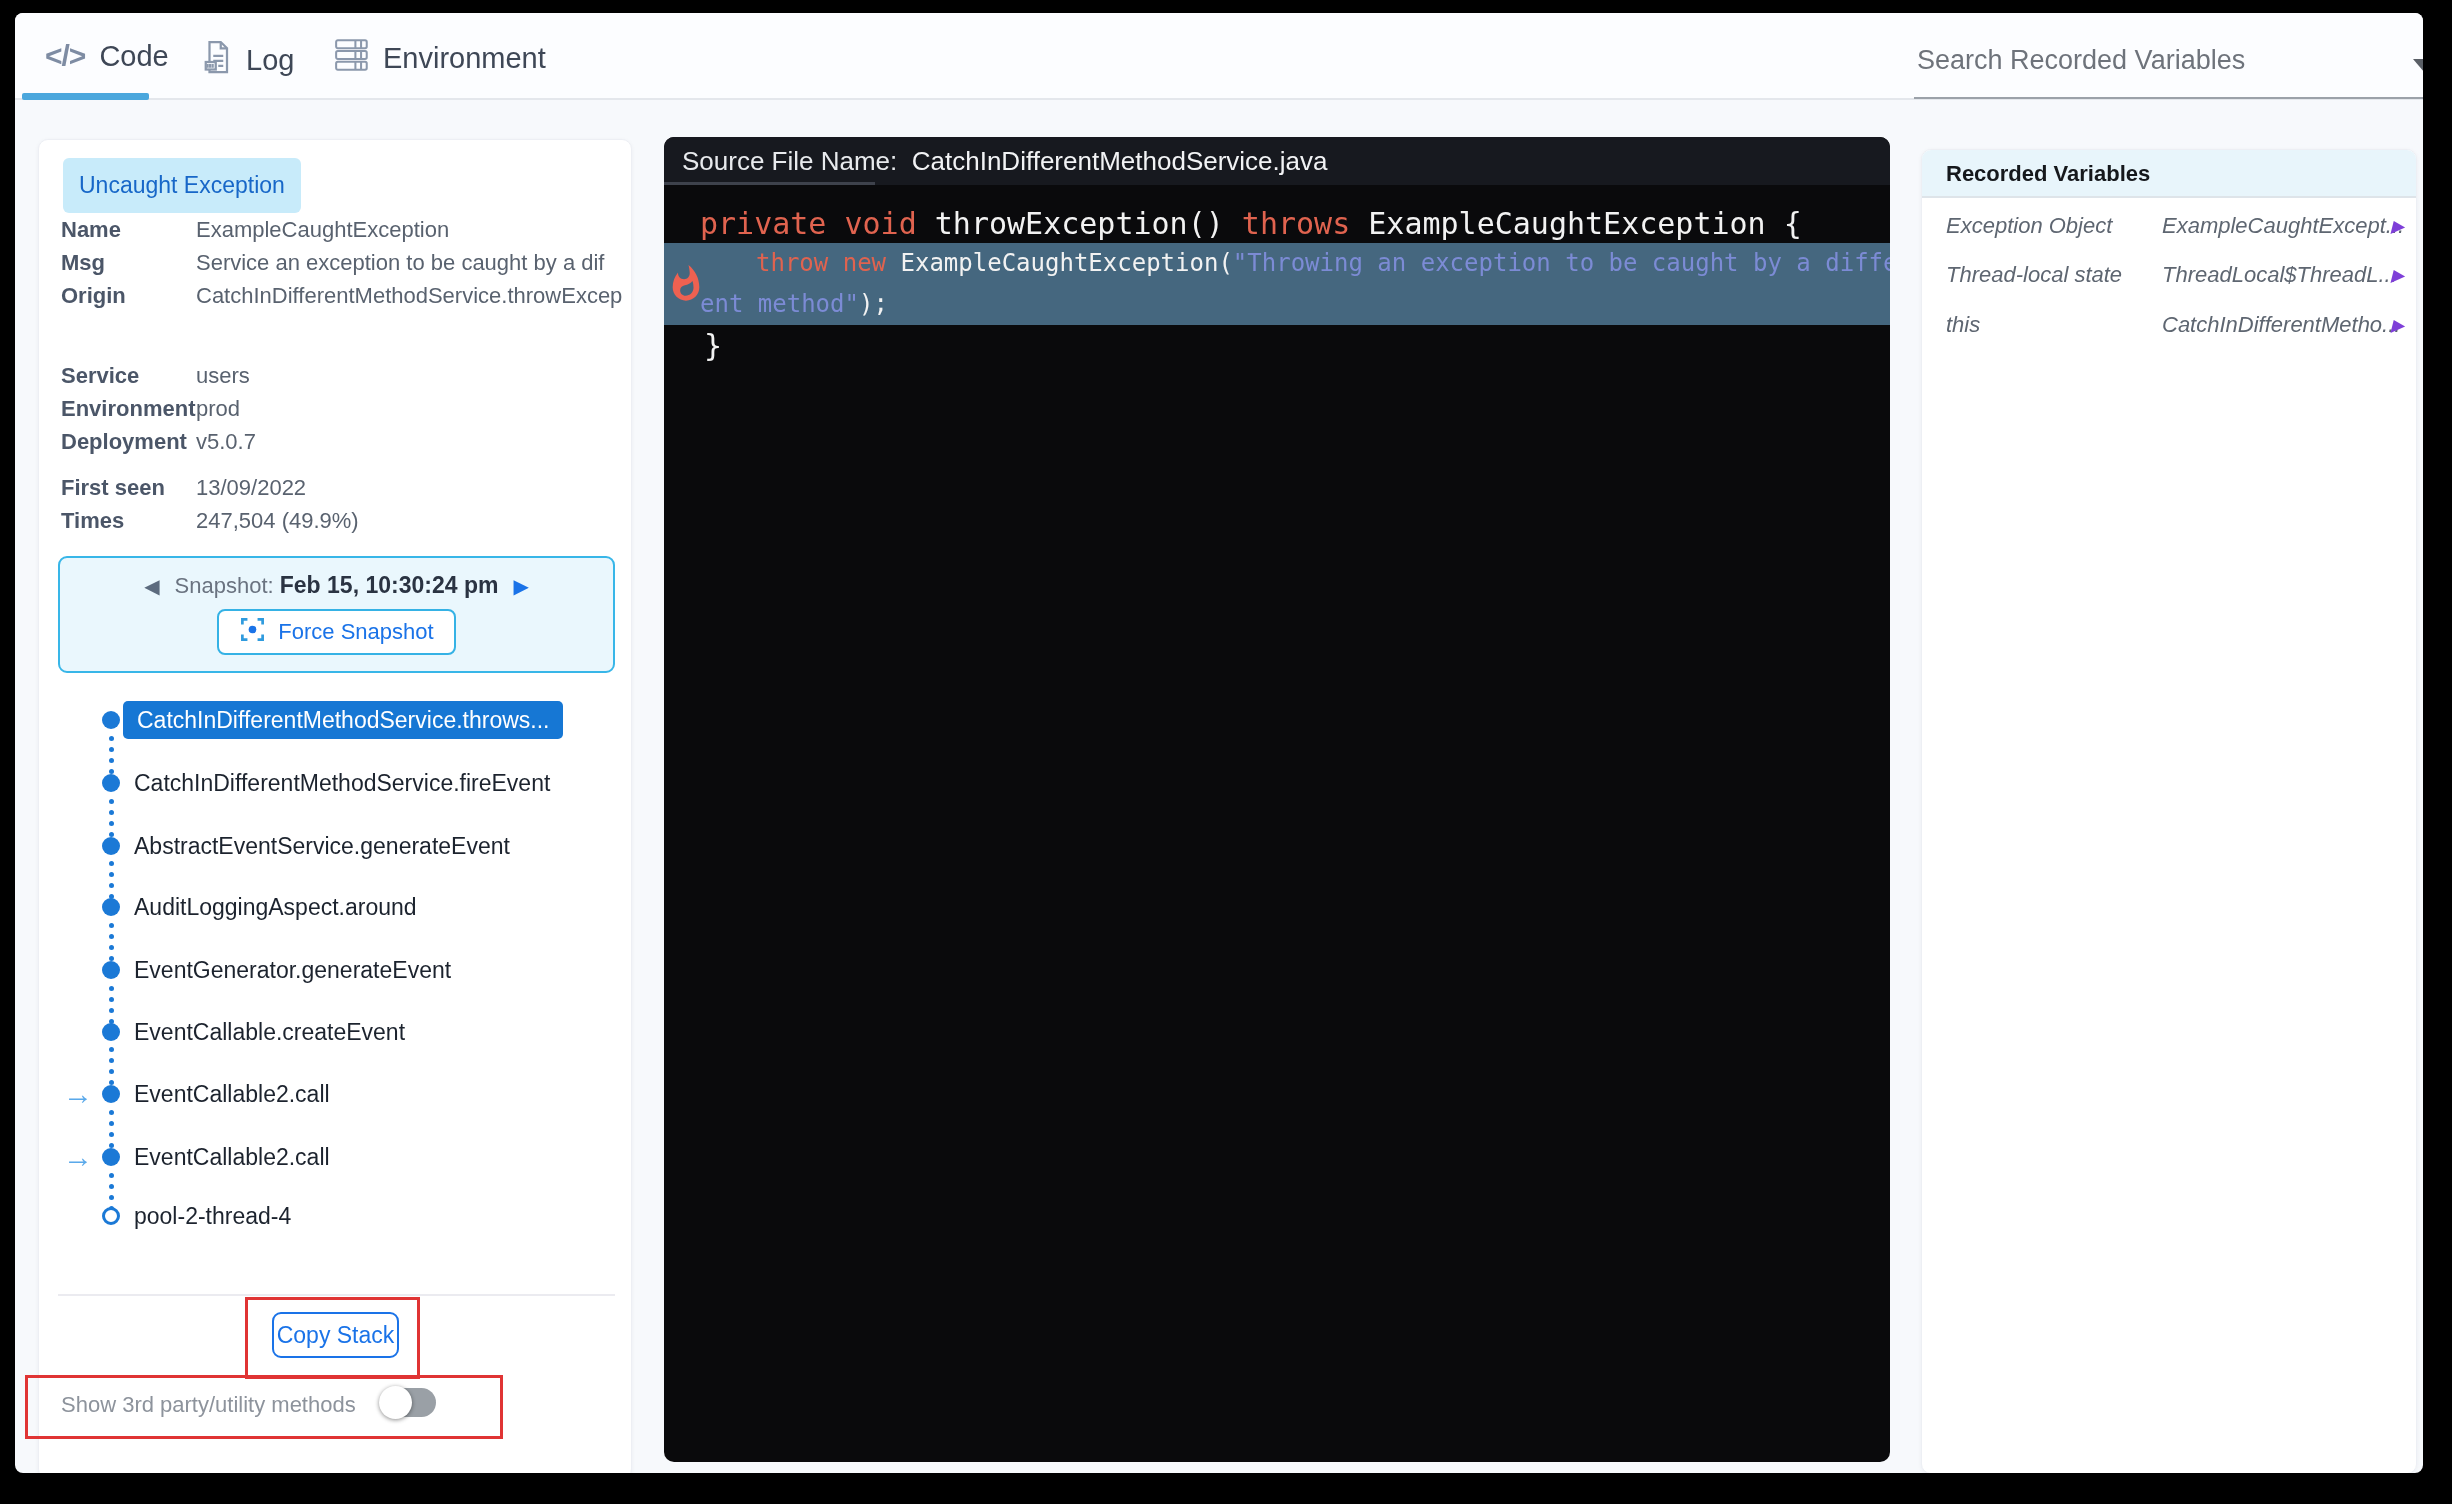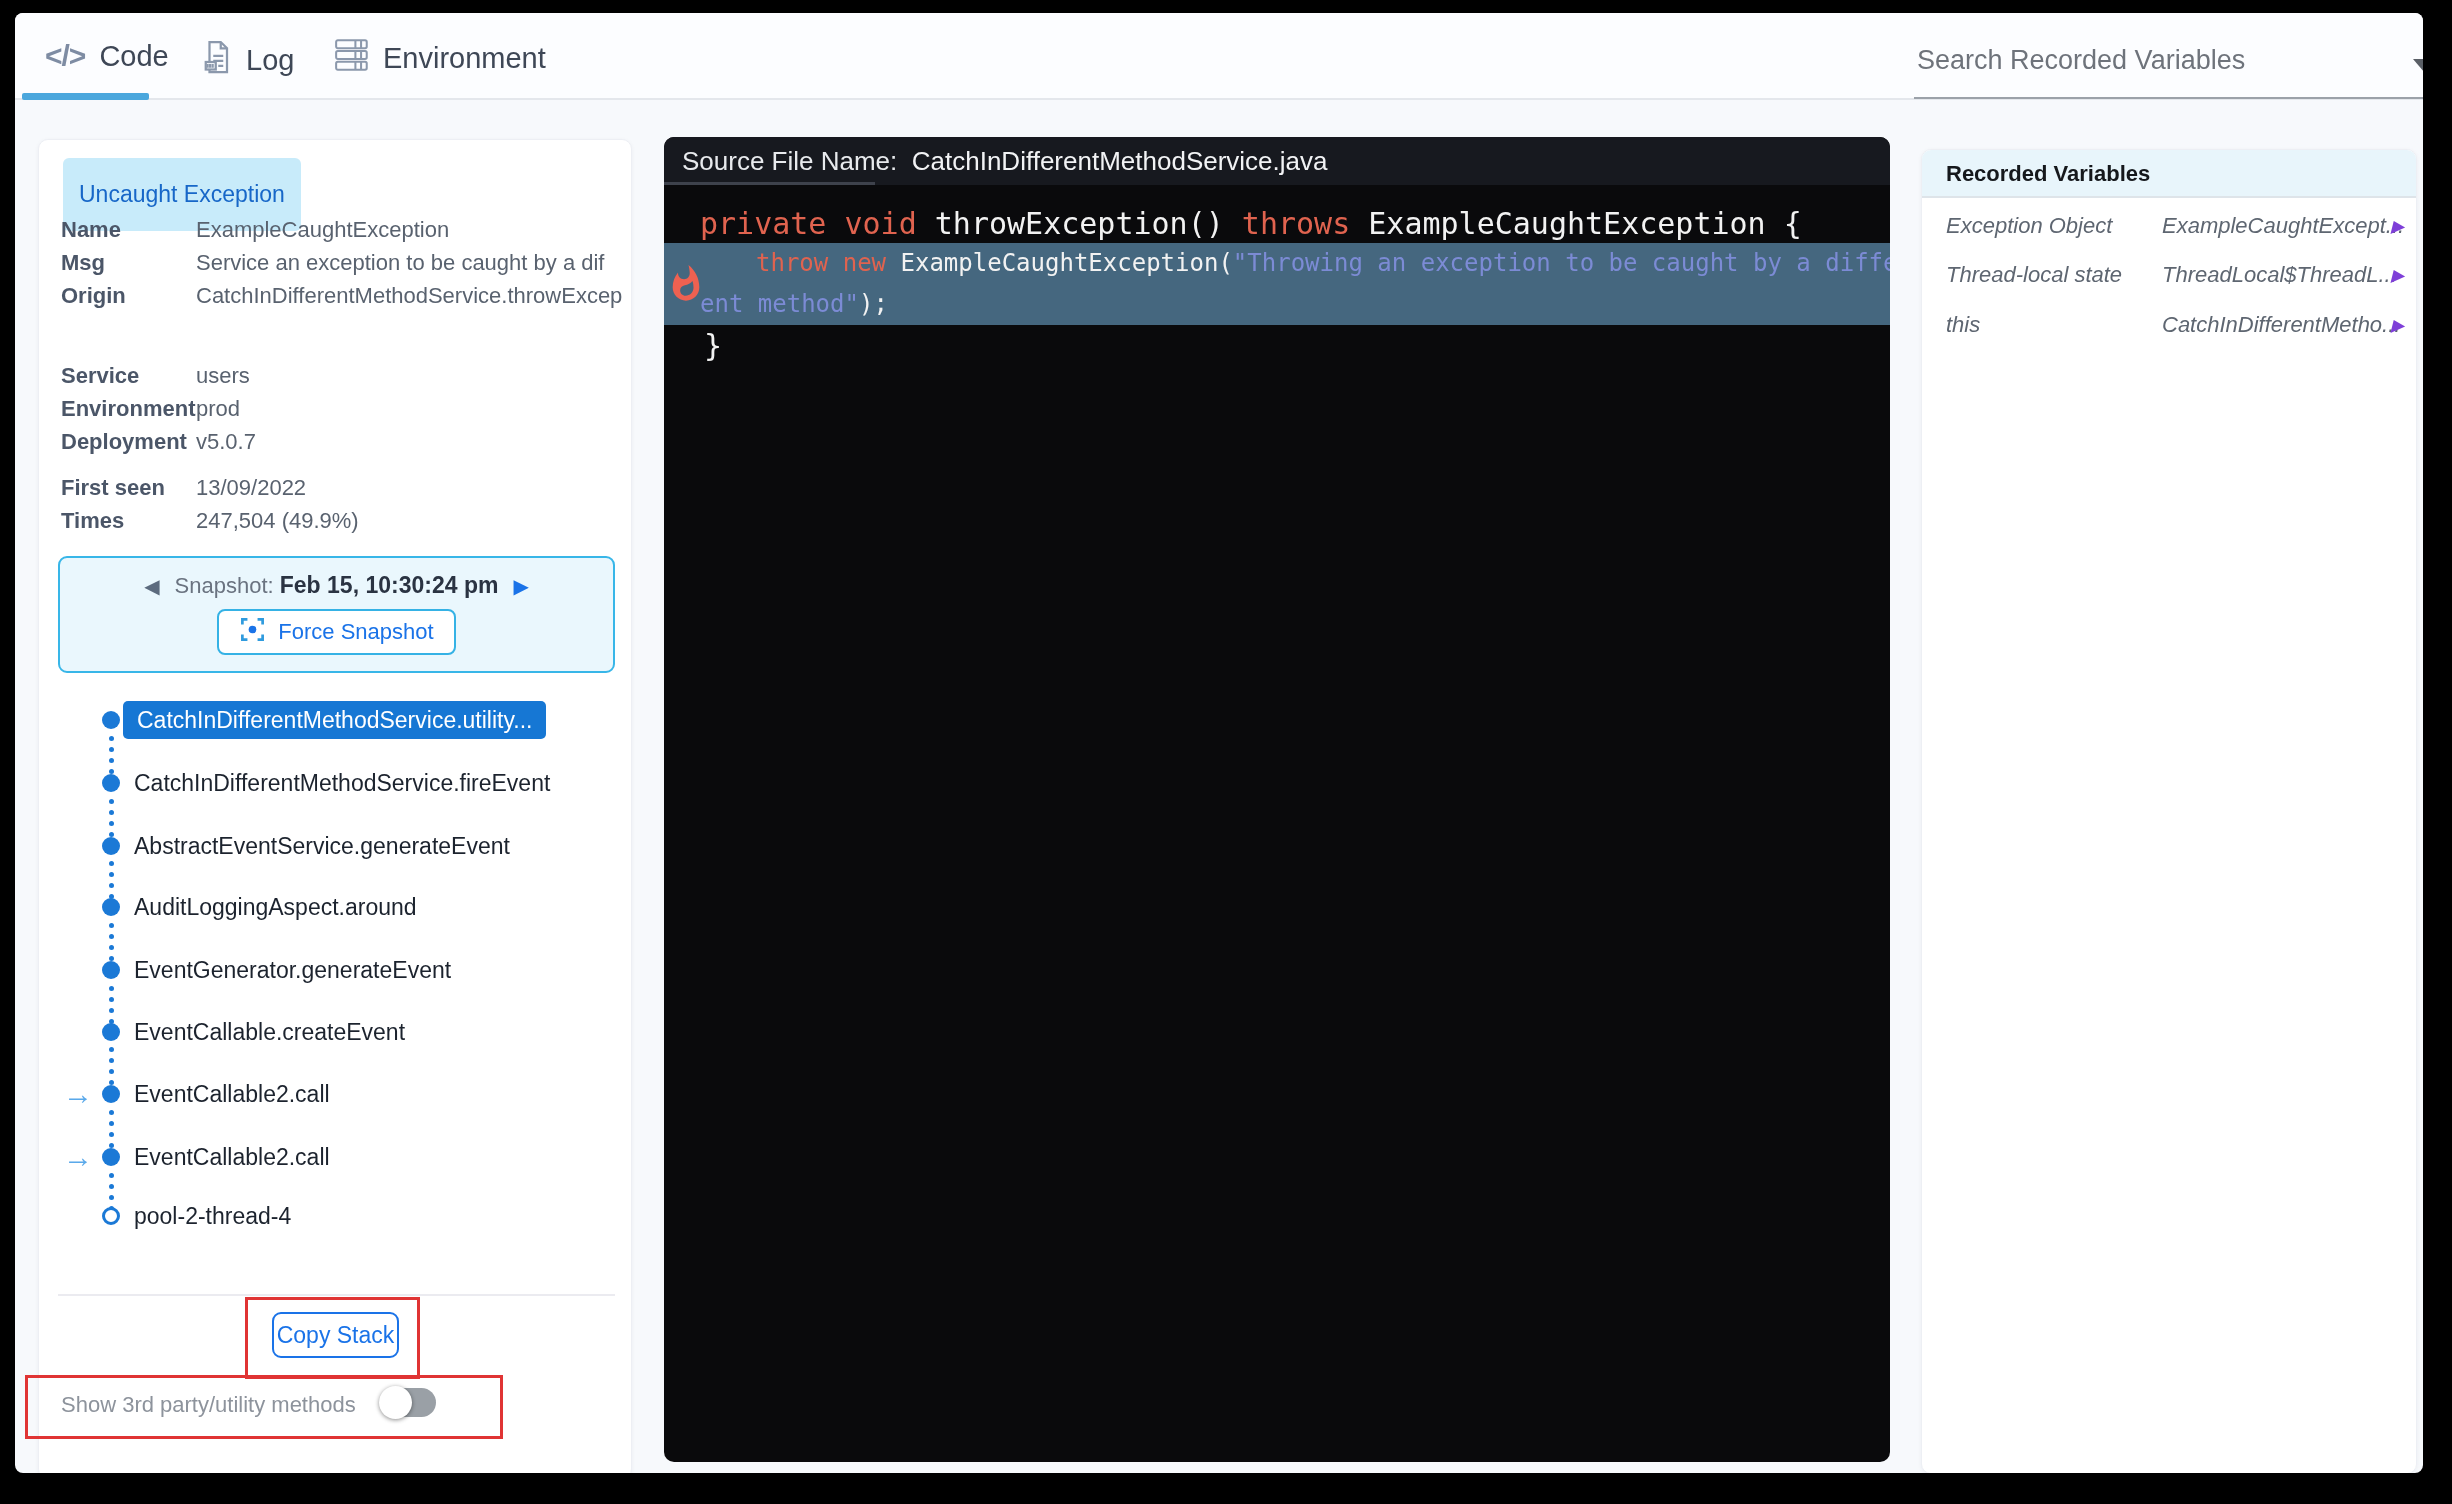--- a/index.html
+++ b/index.html
@@ -23,21 +23,21 @@
   .search-caret { position:absolute; left:2398px; top:46px; width:0; height:0; border-left:11px solid transparent; border-right:11px solid transparent; border-top:13px solid #5a5f66; }
   .search-underline { left:1899px; top:84px; width:509px; height:2px; background:#9ba1a9; }
 
   
   .card { background:#fff; border:1px solid #edeff4; border-radius:10px; box-shadow:0 1px 4px rgba(20,30,60,.05); }
   .left-card  { left:23px;  top:126px; width:594px;  height:1340px; }
   .right-card { left:1906px; top:136px; width:496px; height:1325px; overflow:hidden; }
   .code-panel { left:649px; top:124px; width:1226px; height:1325px; background:#0a0a0c; border-radius:10px; overflow:hidden; }
 
   
-  .badge { left:24px; top:18px; padding:23px 16px; background:#c8ebfa; color:#1767c8; font-size:23px; border-radius:6px; }
+  .badge { left:24px; top:18px; padding:14px 16px; background:#c8ebfa; color:#1767c8; font-size:23px; border-radius:6px; }
   .irow { left:0; width:594px; height:32px; }
   .ilabel { position:absolute; left:22px; font-size:22px; font-weight:700; color:#4b5668; line-height:32px; }
   .ivalue { position:absolute; left:157px; right:4px; font-size:22px; color:#59626f; line-height:32px; white-space:nowrap; overflow:hidden; }
 
   .snap-box { left:19px; top:416px; width:557px; height:117px; background:#eaf7fd; border:2px solid #38b6e8; border-radius:9px; display:flex; flex-direction:column; align-items:center; }
   .snap-nav { margin-top:14px; display:flex; align-items:center; gap:15px; }
   .snap-prev { color:#5c6b7e; font-size:20px; cursor:pointer; }
   .snap-next { color:#1a73e8; font-size:20px; cursor:pointer; }
   .snap-prefix { color:#6a7380; font-size:22px; }
   .snap-date { color:#2a3342; font-size:23px; font-weight:700; }
@@ -188,21 +188,21 @@
               <path d="M3 7.5V3h4.5M16.5 3H21v4.5M21 16.5V21h-4.5M7.5 21H3v-4.5" stroke="#2f9bde" stroke-width="2.4"></path>
               <circle cx="12" cy="12" r="3.4" fill="#1a73e8"></circle>
             </svg>
           </span>
           <span>Force Snapshot</span>
         </div>
       </div>
 
       <div class="abs stack-item" style="top:561px">
         <span class="s-dot"></span>
-        <span class="s-pill">CatchInDifferentMethodService.utility...</span>
+        <span class="s-pill">CatchInDifferentMethodService.throws...</span>
       </div>
       <div class="abs connector" style="top:596px">
           <i></i>
           <i></i>
           <i></i>
           <i></i>
         </div>
 
       <div class="abs stack-item" style="top:624px">
         <span class="s-dot"></span>

